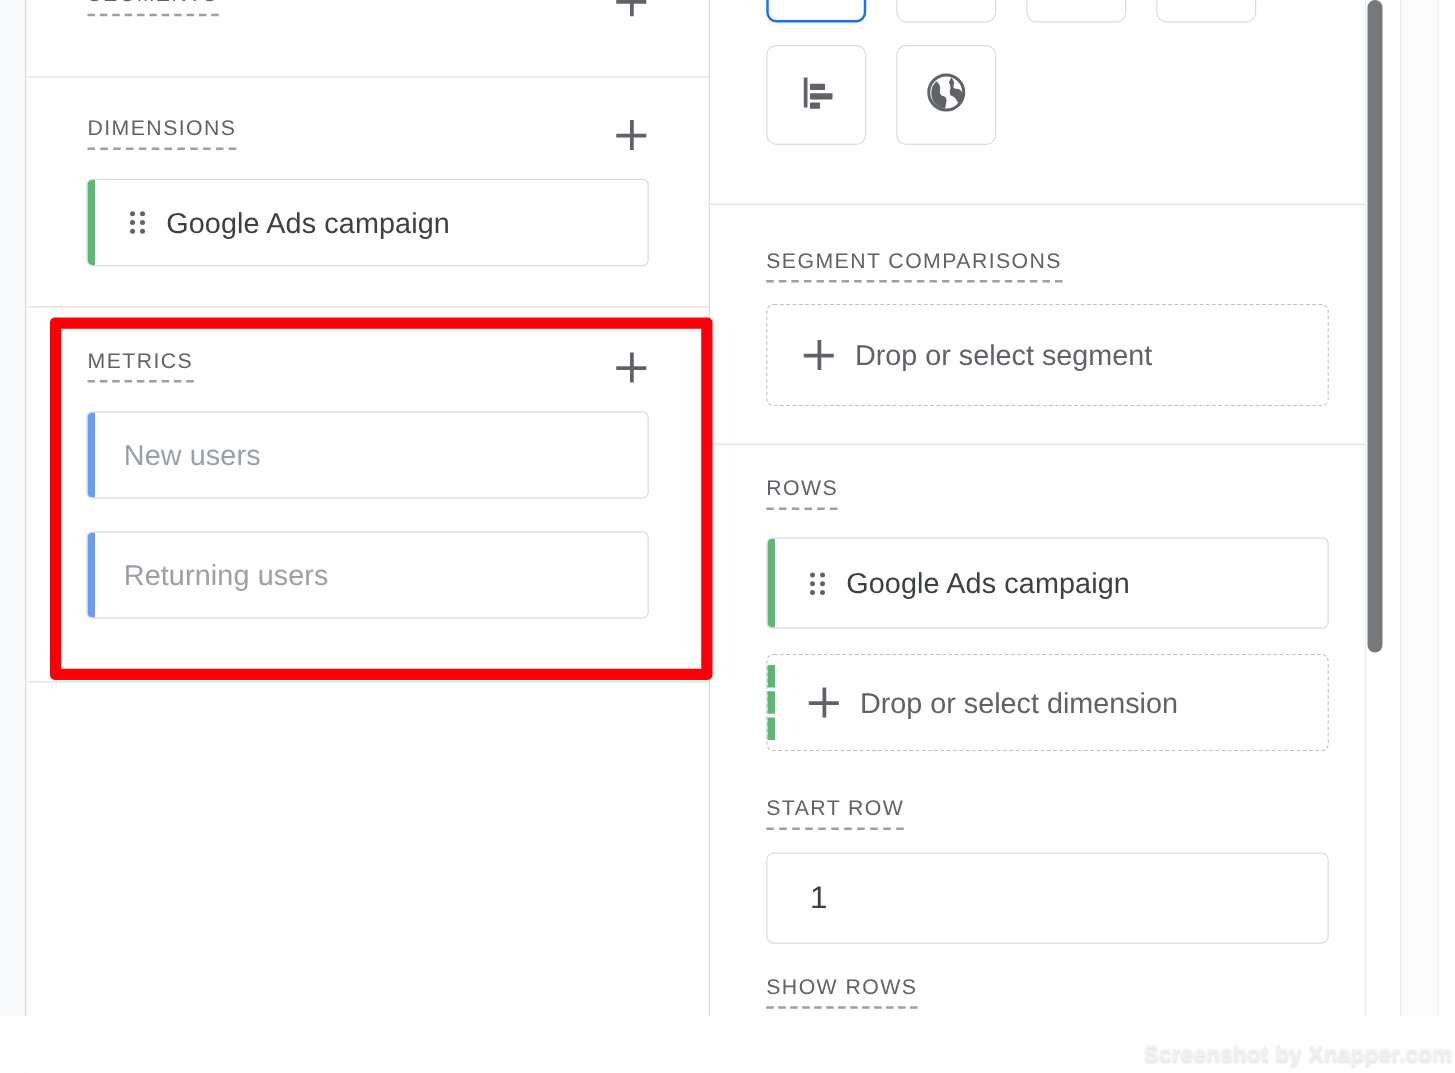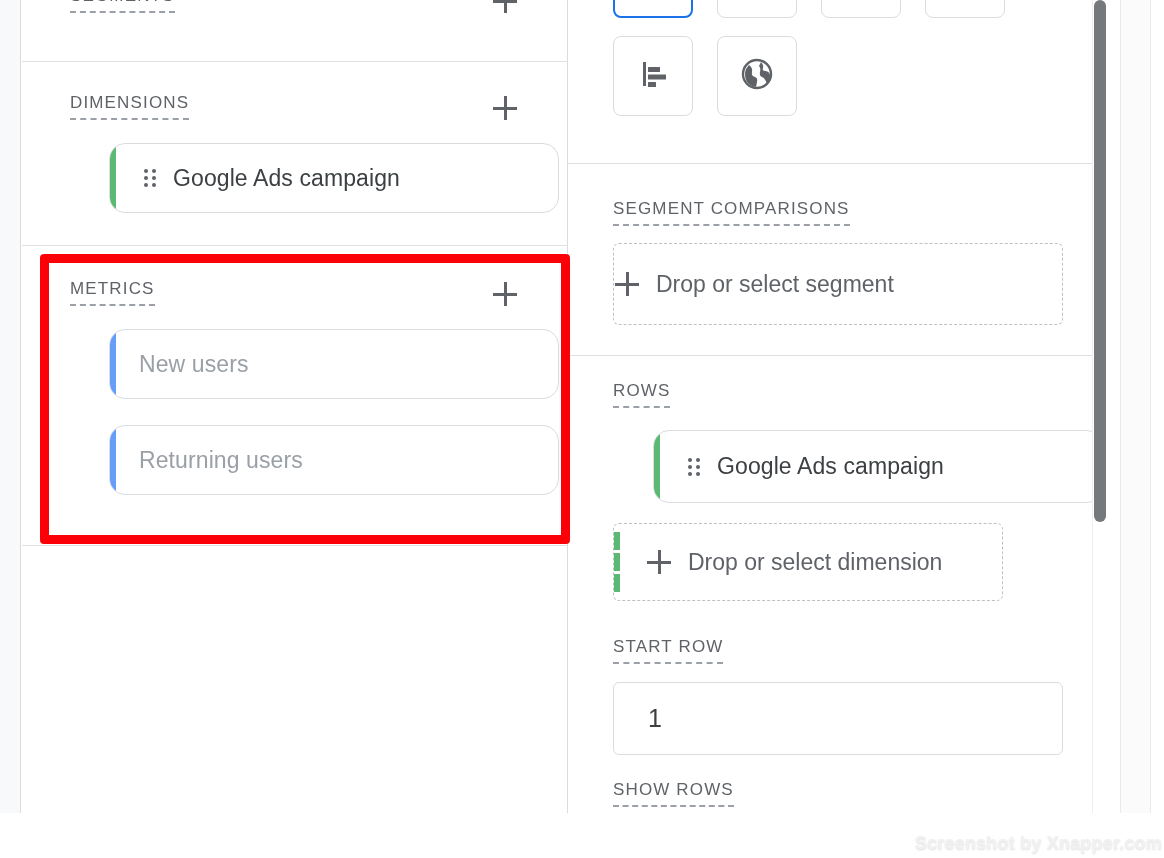--- a/index.html
+++ b/index.html
@@ -105,25 +105,24 @@
   .plus-btn::before { left: 3px; right: 3px; top: 13.5px; height: 3px; }
   .plus-btn::after  { top: 3px; bottom: 3px; left: 13.5px; width: 3px; }
 
   
   .chip {
     position: absolute;
     display: flex;
     align-items: center;
     background: #ffffff;
     border: 1px solid #dadce0;
-    border-radius: 16px;
+    border-radius: 5px;
     box-sizing: border-box;
     cursor: pointer;
     overflow: hidden;
-    margin-left: 40px;
   }
   .chip .accent {
     position: absolute;
     left: 0; top: 0; bottom: 0;
     width: 6px;
   }
   .chip.dim .accent { background: #5bb974; }
   .chip.met .accent { background: #669df6; }
 
   .chip .grip {
@@ -382,21 +381,21 @@
         </span>
       </div>
     </div>
 
     <div class="divider" style="top:163px;"></div>
 
     <div class="sec-head" style="left:45px; top:199px; width:450px;">
       <div class="sec-title">SEGMENT COMPARISONS</div>
     </div>
 
-    <div class="drop" style="left:45px; top:243px; width:450px; height:82px; ">
+    <div class="drop" style="left:45px; top:243px; width:450px; height:82px; padding-left:28px;">
       <div class="dplus"></div>
       <div class="drop-label">Drop or select segment</div>
     </div>
 
     <div class="divider" style="top:355px;"></div>
 
     <div class="sec-head" style="left:45px; top:381px; width:450px;">
       <div class="sec-title">ROWS</div>
     </div>
 
@@ -406,21 +405,21 @@
         <i></i>
           <i></i>
           <i></i>
           <i></i>
           <i></i>
           <i></i>
       </div>
       <div class="chip-label">Google Ads campaign</div>
     </div>
 
-    <div class="drop" style="left:45px; top:523px; width:390px; height:78px; padding-left:32px;">
+    <div class="drop" style="left:45px; top:523px; width:450px; height:78px; padding-left:32px;">
       <div class="seg-accent">
         <span></span>
           <span></span>
           <span></span>
       </div>
       <div class="dplus"></div>
       <div class="drop-label">Drop or select dimension</div>
     </div>
 
     <div class="sec-head" style="left:45px; top:637px; width:450px;">

